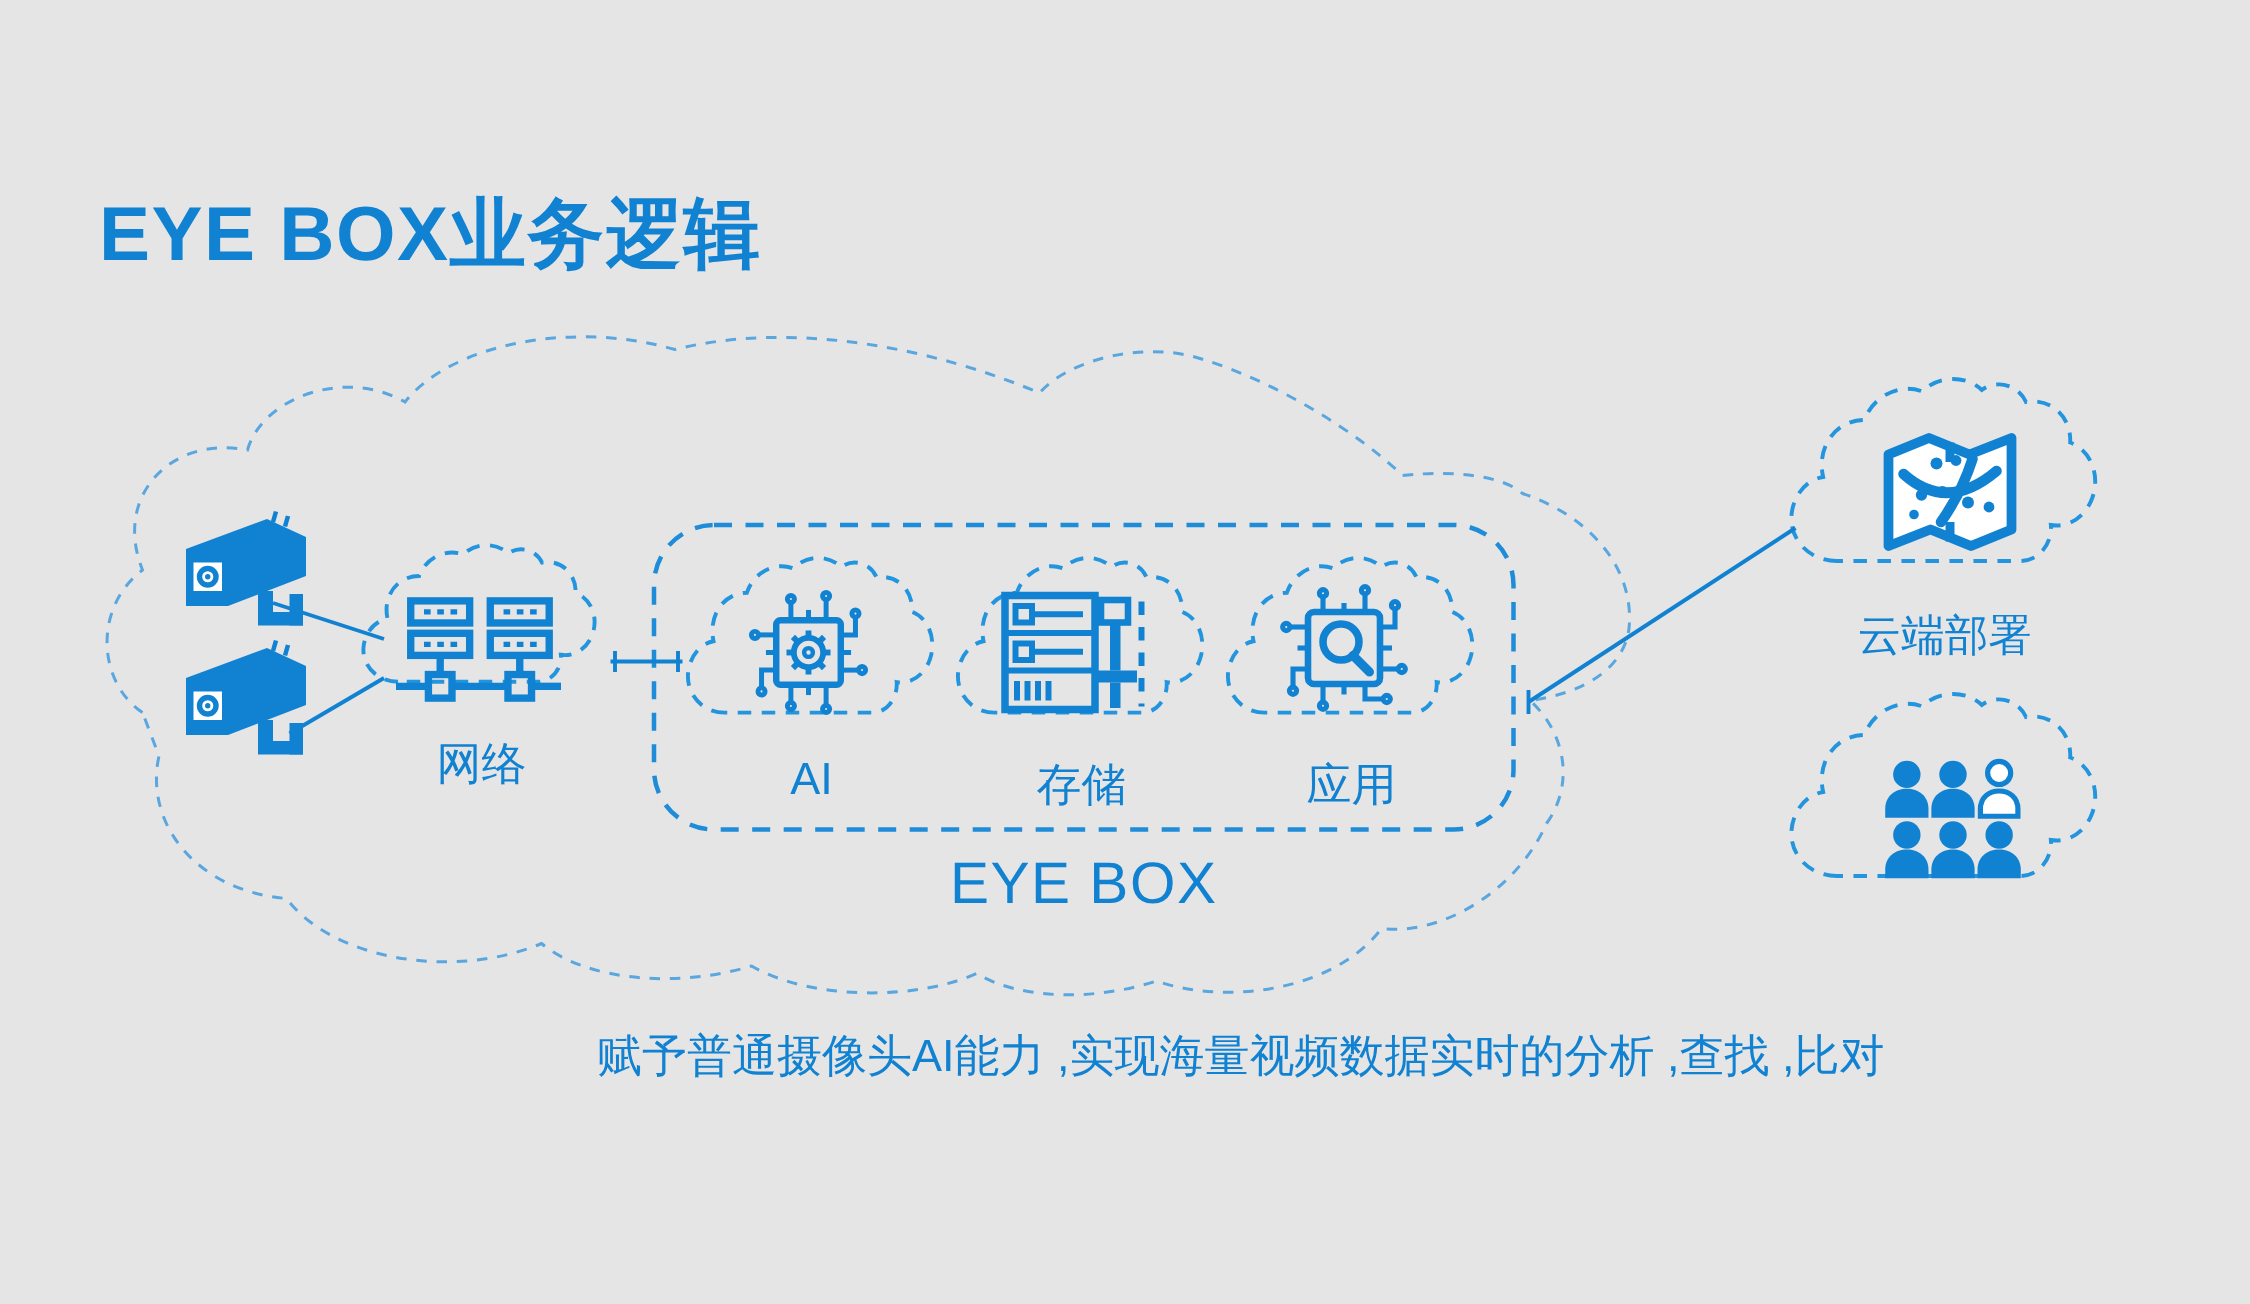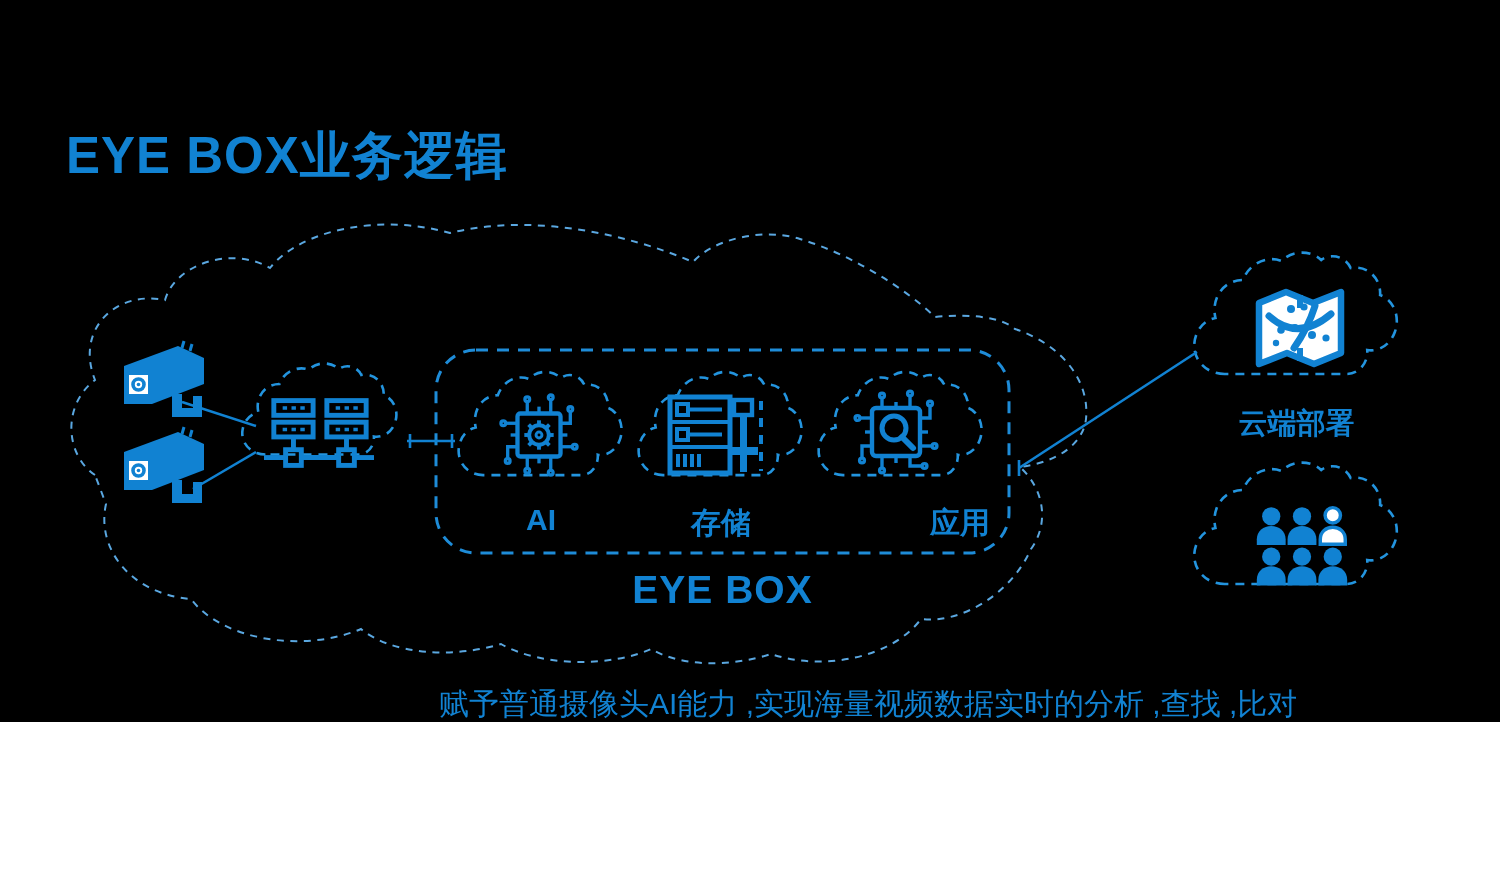--- a/index.html
+++ b/index.html
@@ -4,47 +4,47 @@
 <style>
   :root{
     --blue:#1182d2;
     --dash:#2394de;
     --dash-light:#5aa7e0;
     --box-dash:#1e8cd8;
   }
   html,body{margin:0;padding:0;background:#ffffff;}
   .stage{
     position:relative;
-    width:1500px;height:722px;
-    background:#000000;
+    width:1500px;height:869px;
+    background:#e5e5e5;
     overflow:hidden;
     font-family:"Liberation Sans","DejaVu Sans",sans-serif;
   }
   .title{
     position:absolute;left:66px;top:122px;
     font-size:51px;font-weight:600;letter-spacing:1px;
     color:var(--blue);margin:0;
   }
   svg.bg{position:absolute;left:0;top:0;}
   .icon{position:absolute;}
   .lbl{
     position:absolute;text-align:center;
-    color:var(--blue);font-size:30px;font-weight:700;
+    color:var(--blue);font-size:30px;font-weight:400;
     white-space:nowrap;
   }
   .lbl-net{left:236px;top:489px;width:170px;}
   .lbl-ai{left:452px;top:503px;width:178px;}
   .lbl-storage{left:632px;top:503px;width:178px;}
-  .lbl-app{left:812px;top:503px;width:178px;text-align:right;}
+  .lbl-app{left:812px;top:503px;width:178px;}
   .lbl-eyebox{left:436px;top:568px;width:573px;font-size:39px;letter-spacing:1px;}
   .lbl-deploy{left:1186px;top:404px;width:221px;font-size:29px;}
   .lbl-multi{left:1186px;top:624px;width:221px;font-size:29px;}
   .desc{
     position:absolute;left:398px;top:684px;
-    color:var(--blue);font-size:30px;font-weight:500;white-space:nowrap;margin-left:41px;
+    color:var(--blue);font-size:30px;font-weight:500;white-space:nowrap;
   }
   .st{stroke:var(--blue);fill:none;}
 </style>
 </head>
 <body>
 
 <div class="stage">
 
   <h1 class="title">EYE BOX业务逻辑</h1>
 
@@ -288,20 +288,21 @@
           <circle cx="0" cy="0" r="9.5"></circle>
           <path d="M-15,30 L-15,24 C-15,15 -8,10 0,10 C8,10 15,15 15,24 L15,30 Z"></path>
         </g>
     </g>
     <g transform="translate(84,16)" fill="#ffffff" stroke="var(--blue)" stroke-width="3.6">
       <circle cx="0" cy="-1" r="8"></circle>
       <path d="M-13,29 L-13,24 C-13,16 -7,11.5 0,11.5 C7,11.5 13,16 13,24 L13,29 Z"></path>
     </g>
   </svg>
 
+  <div class="lbl lbl-net">网络</div>
   <div class="lbl lbl-storage">存储</div>
   <div class="lbl lbl-ai">AI</div>
   <div class="lbl lbl-app">应用</div>
   <div class="lbl lbl-eyebox">EYE BOX</div>
   <div class="lbl lbl-deploy">云端部署</div>
 
   <div class="desc">赋予普通摄像头AI能力 ,实现海量视频数据实时的分析 ,查找 ,比对</div>
 
 </div>
 

